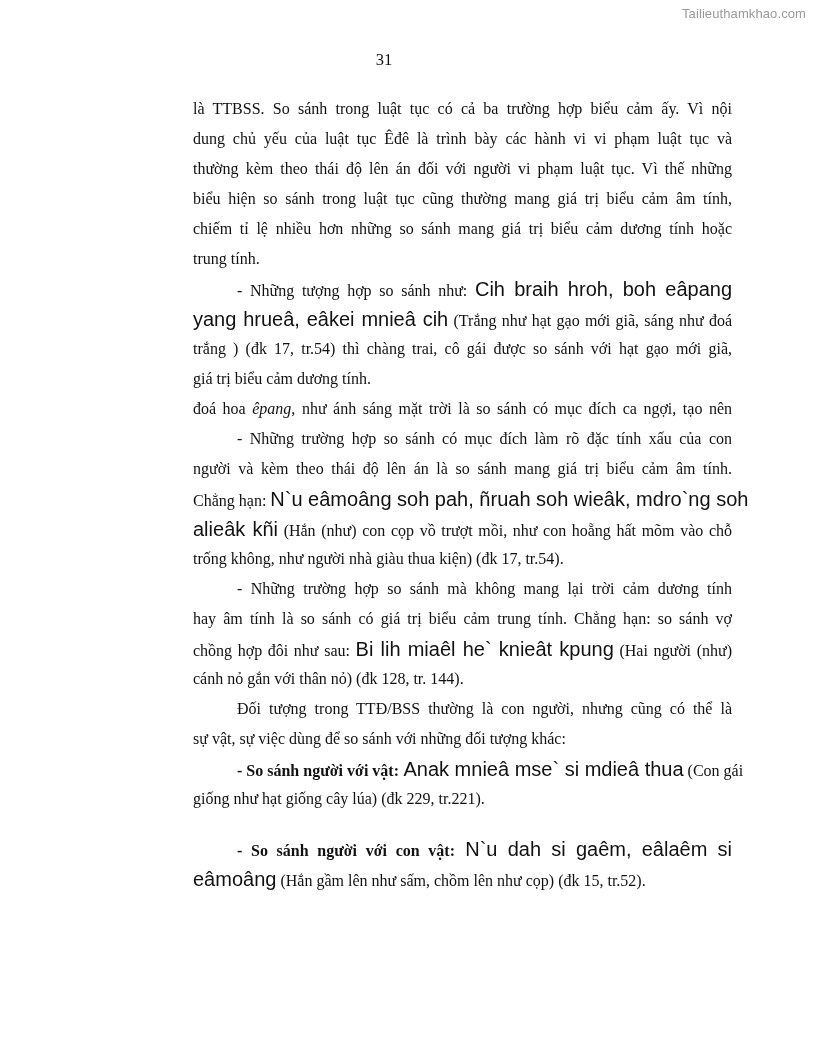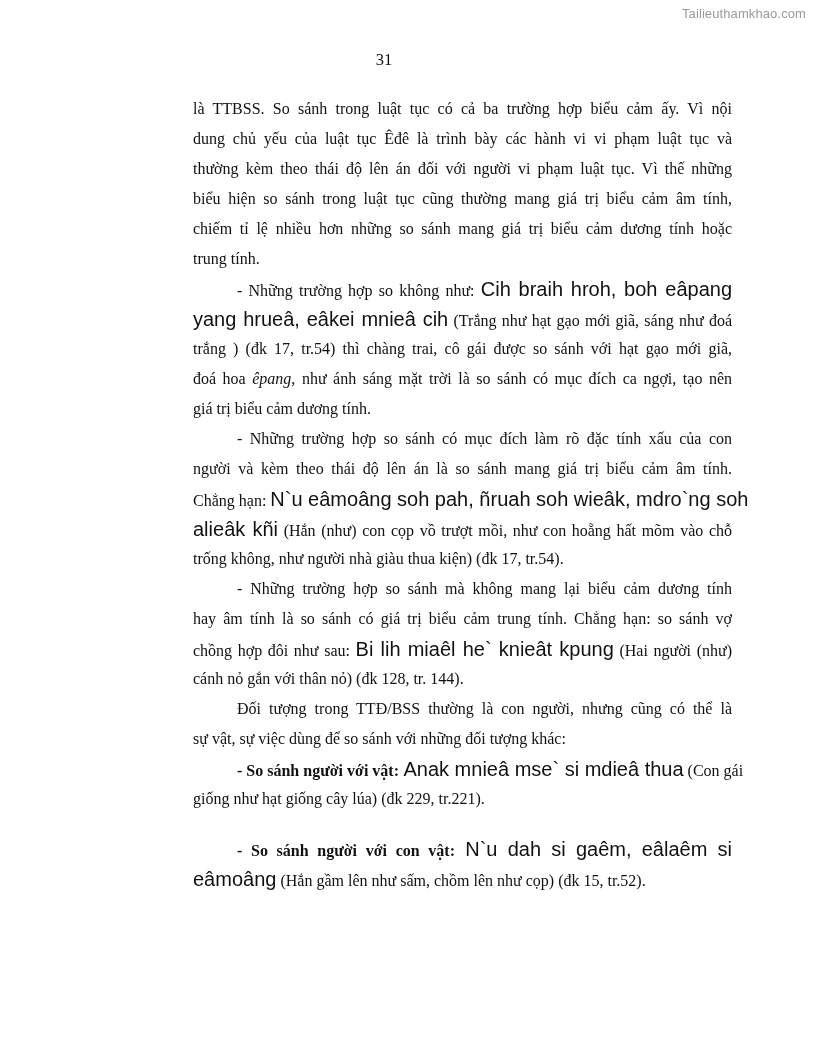--- a/index.html
+++ b/index.html
@@ -35,31 +35,31 @@
 
 <div class="watermark">Tailieuthamkhao.com</div>
 <div class="page-number">31</div>
 <div class="body-text" id="body-text">
     <div class="line "><span class="seg-s">là TTBSS. So sánh trong luật tục có cả ba trường hợp biểu cảm ấy. Vì nội</span></div>
     <div class="line "><span class="seg-s">dung chủ yếu của luật tục Êđê là trình bày các hành vi vi phạm luật tục và</span></div>
     <div class="line "><span class="seg-s">thường kèm theo thái độ lên án đối với người vi phạm luật tục. Vì thế những</span></div>
     <div class="line "><span class="seg-s">biểu hiện so sánh trong luật tục cũng thường mang giá trị biểu cảm âm tính,</span></div>
     <div class="line "><span class="seg-s">chiếm tỉ lệ nhiều hơn những so sánh mang giá trị biểu cảm dương tính hoặc</span></div>
     <div class="line last"><span class="seg-s">trung tính.</span></div>
-    <div class="line indent"><span class="seg-s">- Những trường hợp so không như: </span><span class="seg-a">Cih braih hroh, boh  eâpang</span></div>
+    <div class="line indent"><span class="seg-s">- Những tượng hợp so sánh như: </span><span class="seg-a">Cih braih hroh, boh  eâpang</span></div>
     <div class="line "><span class="seg-a">yang hrueâ, eâkei mnieâ cih</span><span class="seg-s"> (Trắng như hạt gạo mới giã, sáng như đoá</span></div>
     <div class="line "><span class="seg-s">trắng ) (đk 17, tr.54)  thì chàng trai, cô gái được so sánh với hạt gạo mới giã,</span></div>
+    <div class="line last"><span class="seg-s">giá trị biểu cảm dương tính.</span></div>
     <div class="line "><span class="seg-s">đoá hoa </span><span class="seg-i">êpang</span><span class="seg-s">, như ánh sáng mặt trời là so sánh có mục đích ca ngợi, tạo nên</span></div>
-    <div class="line last"><span class="seg-s">giá trị biểu cảm dương tính.</span></div>
     <div class="line indent"><span class="seg-s">- Những trường hợp so sánh có mục đích làm rõ đặc tính xấu của con</span></div>
     <div class="line "><span class="seg-s">người và kèm theo thái độ lên án là so sánh mang giá trị biểu cảm âm tính.</span></div>
     <div class="line "><span class="seg-s">Chẳng hạn: </span><span class="seg-a">N`u eâmoâng soh pah, ñruah soh wieâk, mdro`ng soh</span></div>
     <div class="line "><span class="seg-a">alieâk kñi</span><span class="seg-s"> (Hắn (như) con cọp vồ trượt mồi, như con hoẵng hất mõm vào chỗ</span></div>
     <div class="line last"><span class="seg-s">trống không, như người nhà giàu thua kiện) (đk 17, tr.54).</span></div>
-    <div class="line indent"><span class="seg-s">- Những trường hợp so sánh mà không mang lại biểu cảm dương tính</span></div>
+    <div class="line indent"><span class="seg-s">- Những trường hợp so sánh mà không mang lại trời cảm dương tính</span></div>
     <div class="line "><span class="seg-s">hay âm tính là so sánh có giá trị biểu cảm trung tính. Chẳng hạn: so sánh vợ</span></div>
     <div class="line "><span class="seg-s">chồng hợp đôi như sau: </span><span class="seg-a">Bi lih miaêl he` knieât kpung</span><span class="seg-s"> (Hai người (như)</span></div>
     <div class="line last"><span class="seg-s">cánh nỏ gắn với thân nỏ) (đk 128, tr. 144).</span></div>
     <div class="line indent"><span class="seg-s">Đối tượng trong TTĐ/BSS thường là con người, nhưng cũng có thể là</span></div>
     <div class="line last"><span class="seg-s">sự vật, sự việc dùng để so sánh với những đối tượng khác:</span></div>
     <div class="line indent"><span class="seg-b">- So sánh người với vật:</span><span class="seg-a"> Anak mnieâ mse` si mdieâ thua</span><span class="seg-s"> (Con gái</span></div>
     <div class="line last"><span class="seg-s">giống như hạt giống cây lúa) (đk 229, tr.221).</span></div>
     <div class="line indent gap-before"><span class="seg-b">- So sánh người với con vật:</span><span class="seg-a"> N`u dah si gaêm, eâlaêm si</span></div>
     <div class="line last"><span class="seg-a">eâmoâng</span><span class="seg-s"> (Hắn gầm lên như sấm, chồm lên như cọp) (đk 15, tr.52).</span></div>
   </div>

